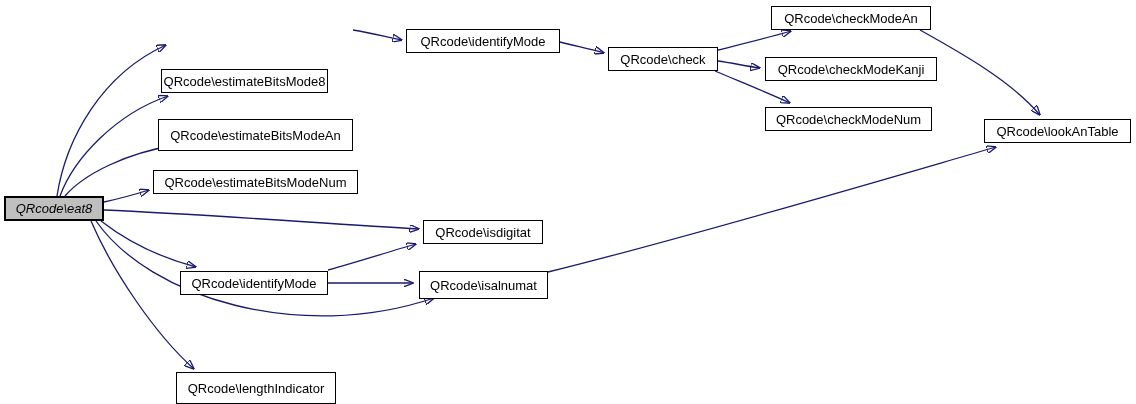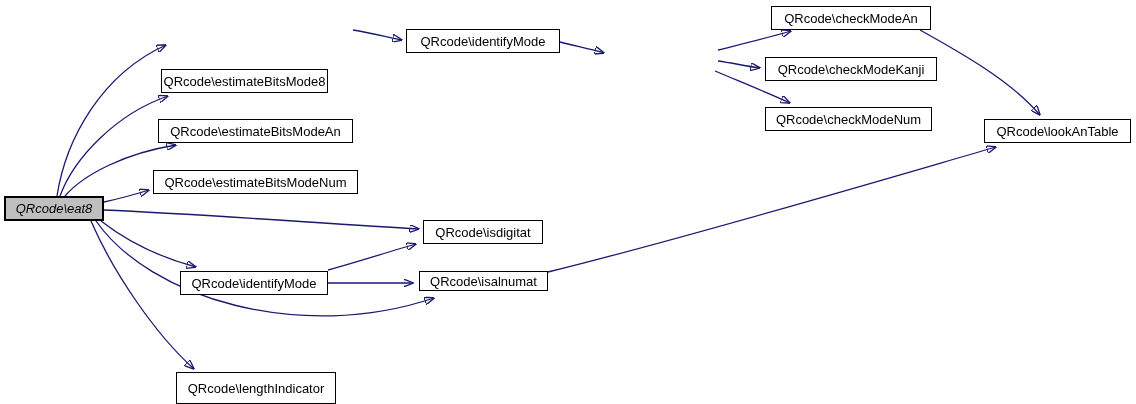--- a/index.html
+++ b/index.html
@@ -75,36 +75,37 @@
     <path d="M548,272 C690,237 882,180 996,147" marker-end="url(#arrow)"></path>
     <path d="M328,270 C357,262 388,252 416,244" marker-end="url(#arrow)"></path>
     <path d="M328,283 C357,283 386,283 413,283" marker-end="url(#arrow)"></path>
   </svg>
 
   <div class="node highlight" style="left:4px;top:196px;width:100px;height:25px">QRcode\eat8</div>
 
 
   <div class="node" style="left:161px;top:69px;width:167px;height:24px">QRcode\estimateBitsMode8</div>
 
-  <div class="node" style="left:158px;top:119px;width:195px;height:24px">QRcode\estimateBitsModeAn</div>
+  <div class="node" style="left:158px;top:119px;width:195px;height:32px">QRcode\estimateBitsModeAn</div>
 
   <div class="node" style="left:153px;top:170px;width:205px;height:24px">QRcode\estimateBitsModeNum</div>
 
   <div class="node" style="left:406px;top:29px;width:154px;height:24px">QRcode\identifyMode</div>
 
+  <div class="node" style="left:608px;top:47px;width:110px;height:24px">QRcode\check</div>
 
   <div class="node" style="left:771px;top:6px;width:160px;height:24px">QRcode\checkModeAn</div>
 
   <div class="node" style="left:765px;top:57px;width:172px;height:24px">QRcode\checkModeKanji</div>
 
   <div class="node" style="left:765px;top:107px;width:167px;height:24px">QRcode\checkModeNum</div>
 
   <div class="node" style="left:423px;top:220px;width:120px;height:24px">QRcode\isdigitat</div>
 
   <div class="node" style="left:984px;top:119px;width:147px;height:24px">QRcode\lookAnTable</div>
 
   <div class="node" style="left:180px;top:271px;width:148px;height:24px">QRcode\identifyMode</div>
 
-  <div class="node" style="left:419px;top:271px;width:129px;height:20px">QRcode\isalnumat</div>
+  <div class="node" style="left:419px;top:271px;width:129px;height:28px">QRcode\isalnumat</div>
 
   <div class="node" style="left:176px;top:372px;width:160px;height:32px">QRcode\lengthIndicator</div>
 
 </div>
 
 </body></html>

